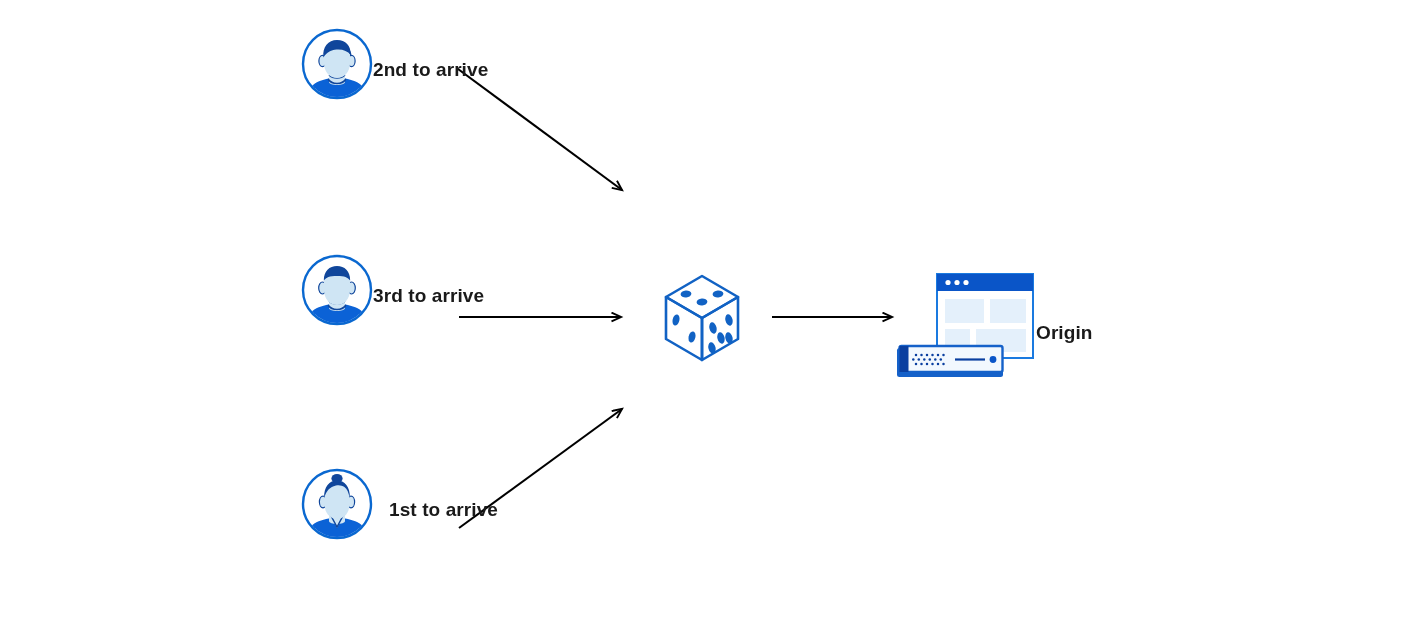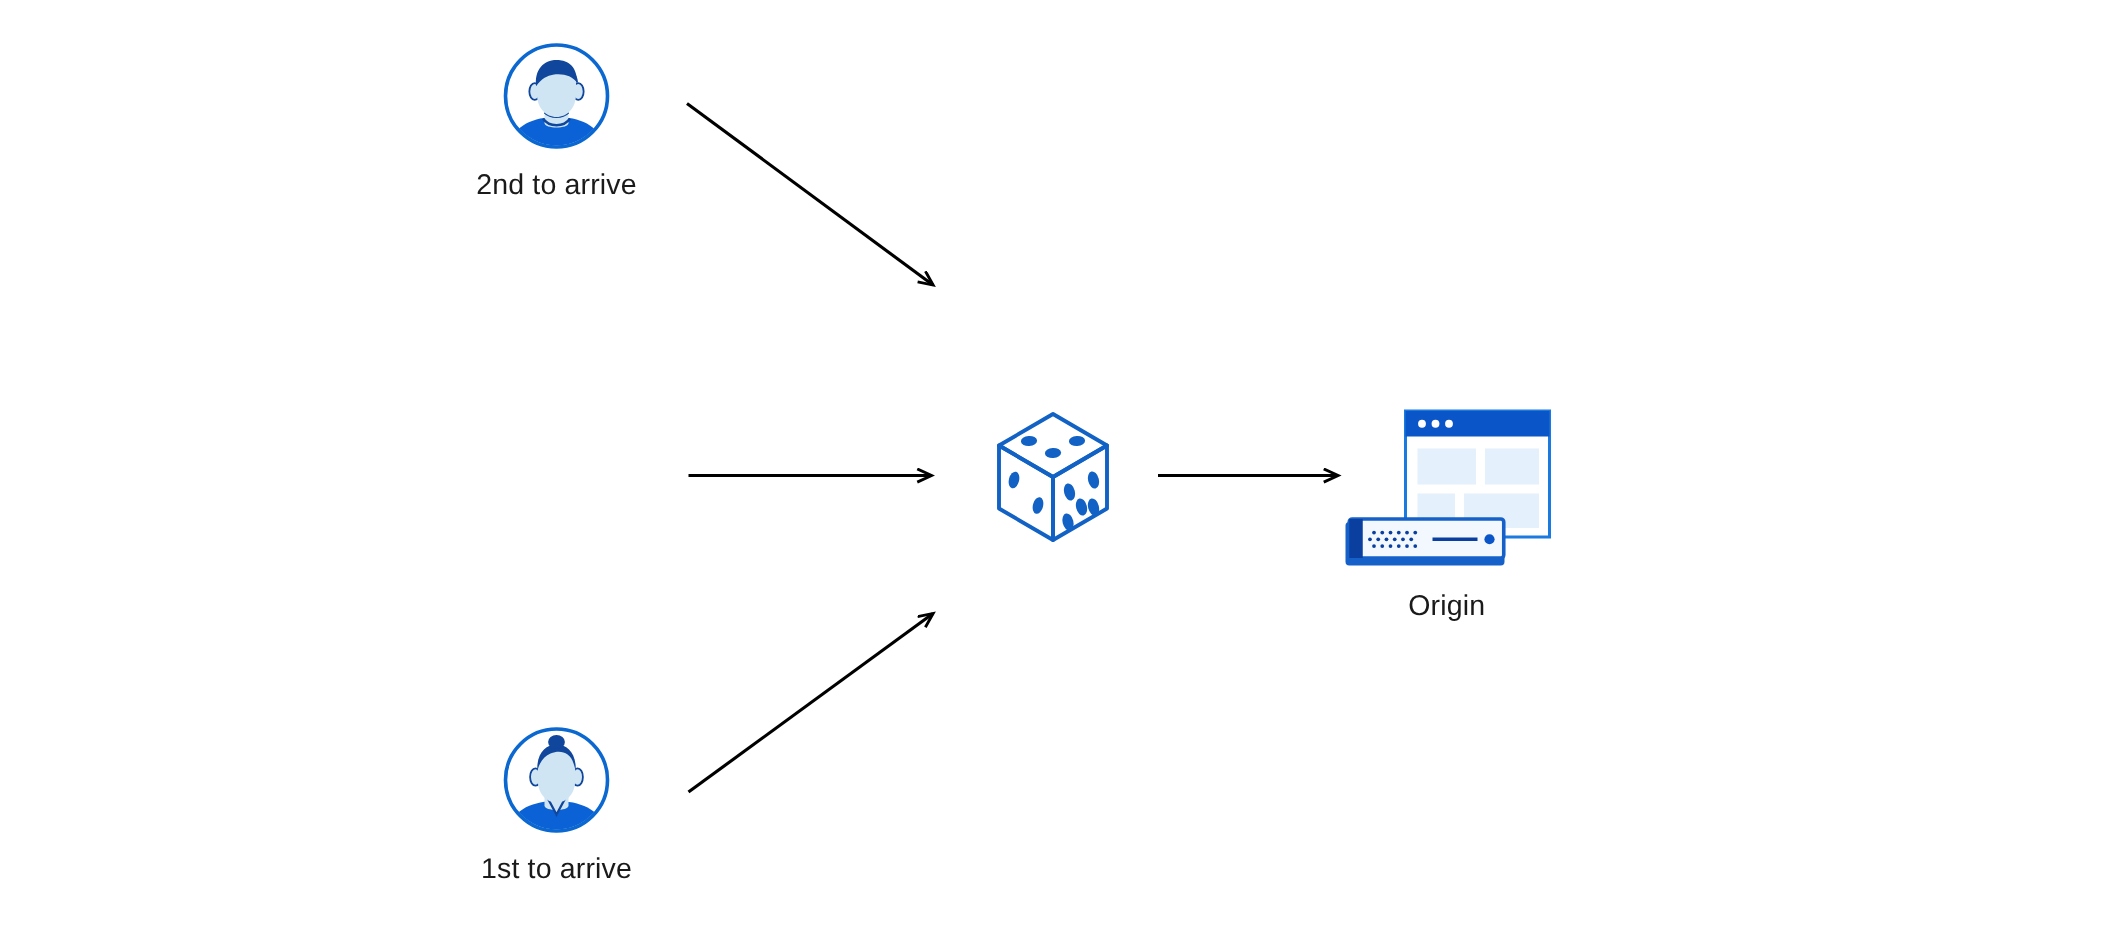--- a/index.html
+++ b/index.html
@@ -13,22 +13,22 @@
   #canvas {
     position: relative;
     width: 1405px;
     height: 633px;
     background: #ffffff;
     overflow: hidden;
   }
   .node {
     position: absolute;
     display: flex;
-    flex-direction: column;
     align-items: center;
+    font-weight: bold;
   }
   .avatar-node { width: 140px; }
   .node-label {
     font-size: 19px;
     color: #1a1a1a;
     line-height: 1.2;
     white-space: nowrap;
     letter-spacing: 0.1px;
   }
   .avatar-label { margin-top: 13px; }
@@ -87,22 +87,45 @@
 
           <path d="M22.4 29.5 c-1.2 -11 5 -17.5 13.6 -17.5 c8.6 0 14 5.4 13.6 15
                    c-3.2 -4.4 -9 -6.2 -16 -5.2 c-3.4 0.5 -7.6 2.4 -11.2 7.7 Z" fill="#10469b"></path>
           <path d="M46 19.5 c2 1.6 3.4 4 3.8 7.6" fill="none" stroke="#10469b" stroke-width="1.2"></path>
         </g>
       </svg>
     </span>
     <span class="node-label avatar-label">2nd to arrive</span>
   </div>
 
-
-  <div class="node avatar-node" style="left:301px; top:484px;">
+  <div class="node avatar-node" style="left:301px; top:254px;">
+    <span class="icon-box">
+      <svg width="72" height="72" viewBox="0 0 72 72">
+        <circle cx="36" cy="36" r="34" fill="#ffffff" stroke="#0a68d0" stroke-width="2.4"></circle>
+        <clipPath id="clipB">
+            <circle cx="36" cy="36" r="33"></circle>
+          </clipPath>
+        <g clip-path="url(#clipB)">
+          <path d="M3 72 C5 56 20 50 36 50 C52 50 67 56 69 72 Z" fill="#0b62d6"></path>
+          <path d="M28 40 h16 v14 c0 4 -16 4 -16 0 Z" fill="#cfe5f4"></path>
+          <path d="M28 47 c4 4 12 4 16 0" fill="none" stroke="#10469b" stroke-width="1.3"></path>
+          <path d="M27 51 c4 6 14 6 18 0" fill="none" stroke="#10469b" stroke-width="1.6"></path>
+          <ellipse cx="21.5" cy="34" rx="3.8" ry="6" fill="#cfe5f4" stroke="#10469b" stroke-width="1.2"></ellipse>
+          <ellipse cx="50.5" cy="34" rx="3.8" ry="6" fill="#cfe5f4" stroke="#10469b" stroke-width="1.2"></ellipse>
+          <path d="M23 28 c0 -10 6 -15.5 13 -15.5 c7 0 13 5.5 13 15.5 l0 8 c0 9 -6 15 -13 15 c-7 0 -13 -6 -13 -15 Z" fill="#cfe5f4"></path>
+
+          <path d="M22.8 26.5 c0 -9.6 5.6 -14.5 13.2 -14.5 c7.6 0 13.2 4.9 13.2 14.5
+                   c-2.6 -3.2 -5.4 -4.6 -13.2 -4.6 c-7.8 0 -10.6 1.4 -13.2 4.6 Z" fill="#10469b"></path>
+        </g>
+      </svg>
+    </span>
+    <span class="node-label avatar-label">3rd to arrive</span>
+  </div>
+
+  <div class="node avatar-node" style="left:301px; top:468px;gap:16px;">
     <span class="icon-box">
       <svg width="72" height="72" viewBox="0 0 72 72">
         <circle cx="36" cy="36" r="34" fill="#ffffff" stroke="#0a68d0" stroke-width="2.4"></circle>
         <clipPath id="clipC">
             <circle cx="36" cy="36" r="33"></circle>
           </clipPath>
         <g clip-path="url(#clipC)">
           <path d="M3 72 C5 56 20 50 36 50 C52 50 67 56 69 72 Z" fill="#0b62d6"></path>
 
           <path d="M28 44 L36 60 L44 44 C44 44 40 50 36 50 C32 50 28 44 28 44 Z" fill="#cfe5f4"></path>

